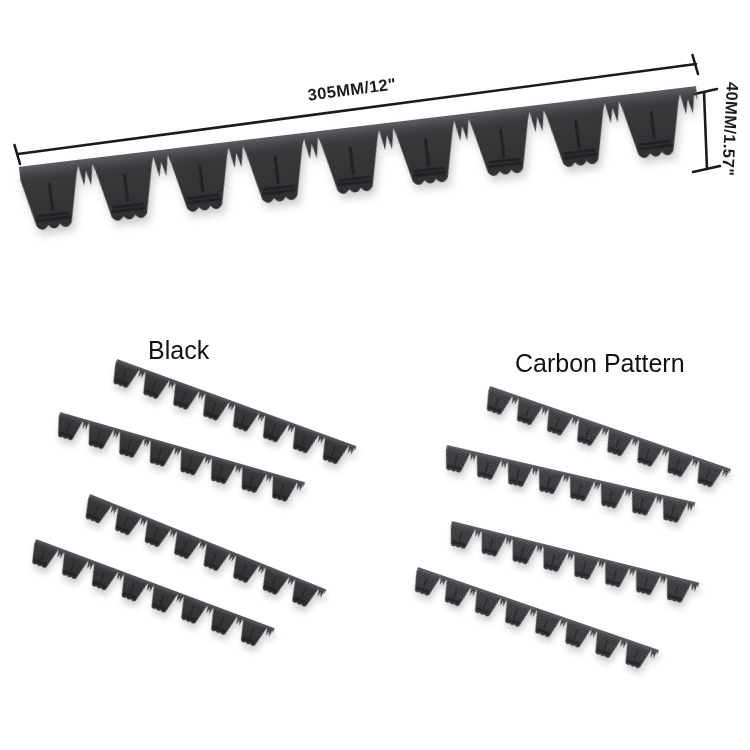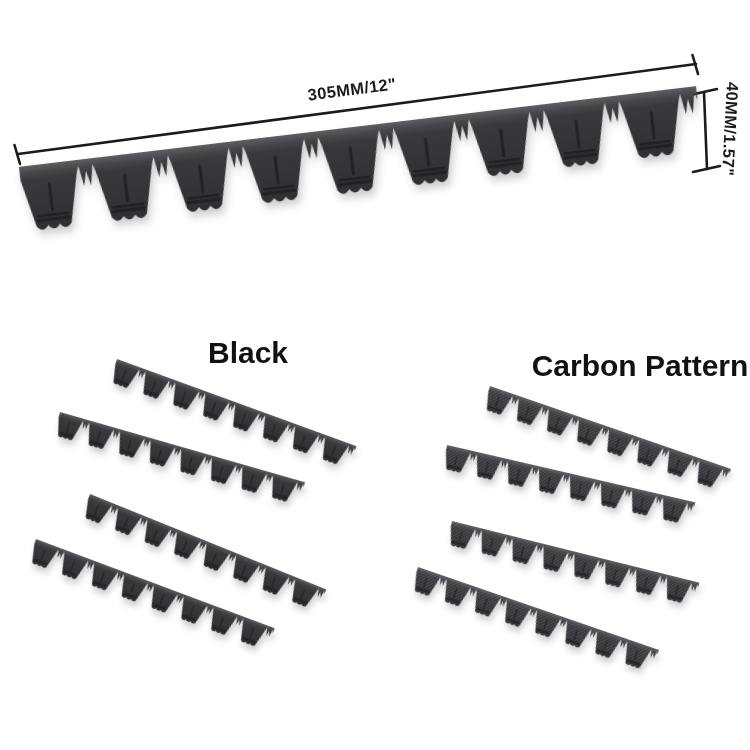--- a/index.html
+++ b/index.html
@@ -45,22 +45,22 @@
   }
   .strip-svg .body{fill:url(#stripGrad);}
   .strip-svg .carbon-overlay{opacity:.35;}
   .strip-svg .details{
     fill:none;stroke:var(--detail_line,#1f1f22);stroke-width:3;
     stroke-linecap:round;opacity:.85;
   }
 
   
   .group-label{
-    position:absolute;text-align:center;color:var(--text,#111);
-    font-size:30px;font-weight:bold;white-space:nowrap;
+    position:absolute;text-align:left;color:var(--text,#111);
+    font-size:25px;font-weight:normal;white-space:nowrap;
   }
   .black-label{left:148px;top:336px;width:200px;}
   .carbon-label{left:515px;top:349px;width:250px;}
 </style>
 </head>
 <body>
 
 <div class="canvas">
 
   <svg class="defs-svg" aria-hidden="true">

